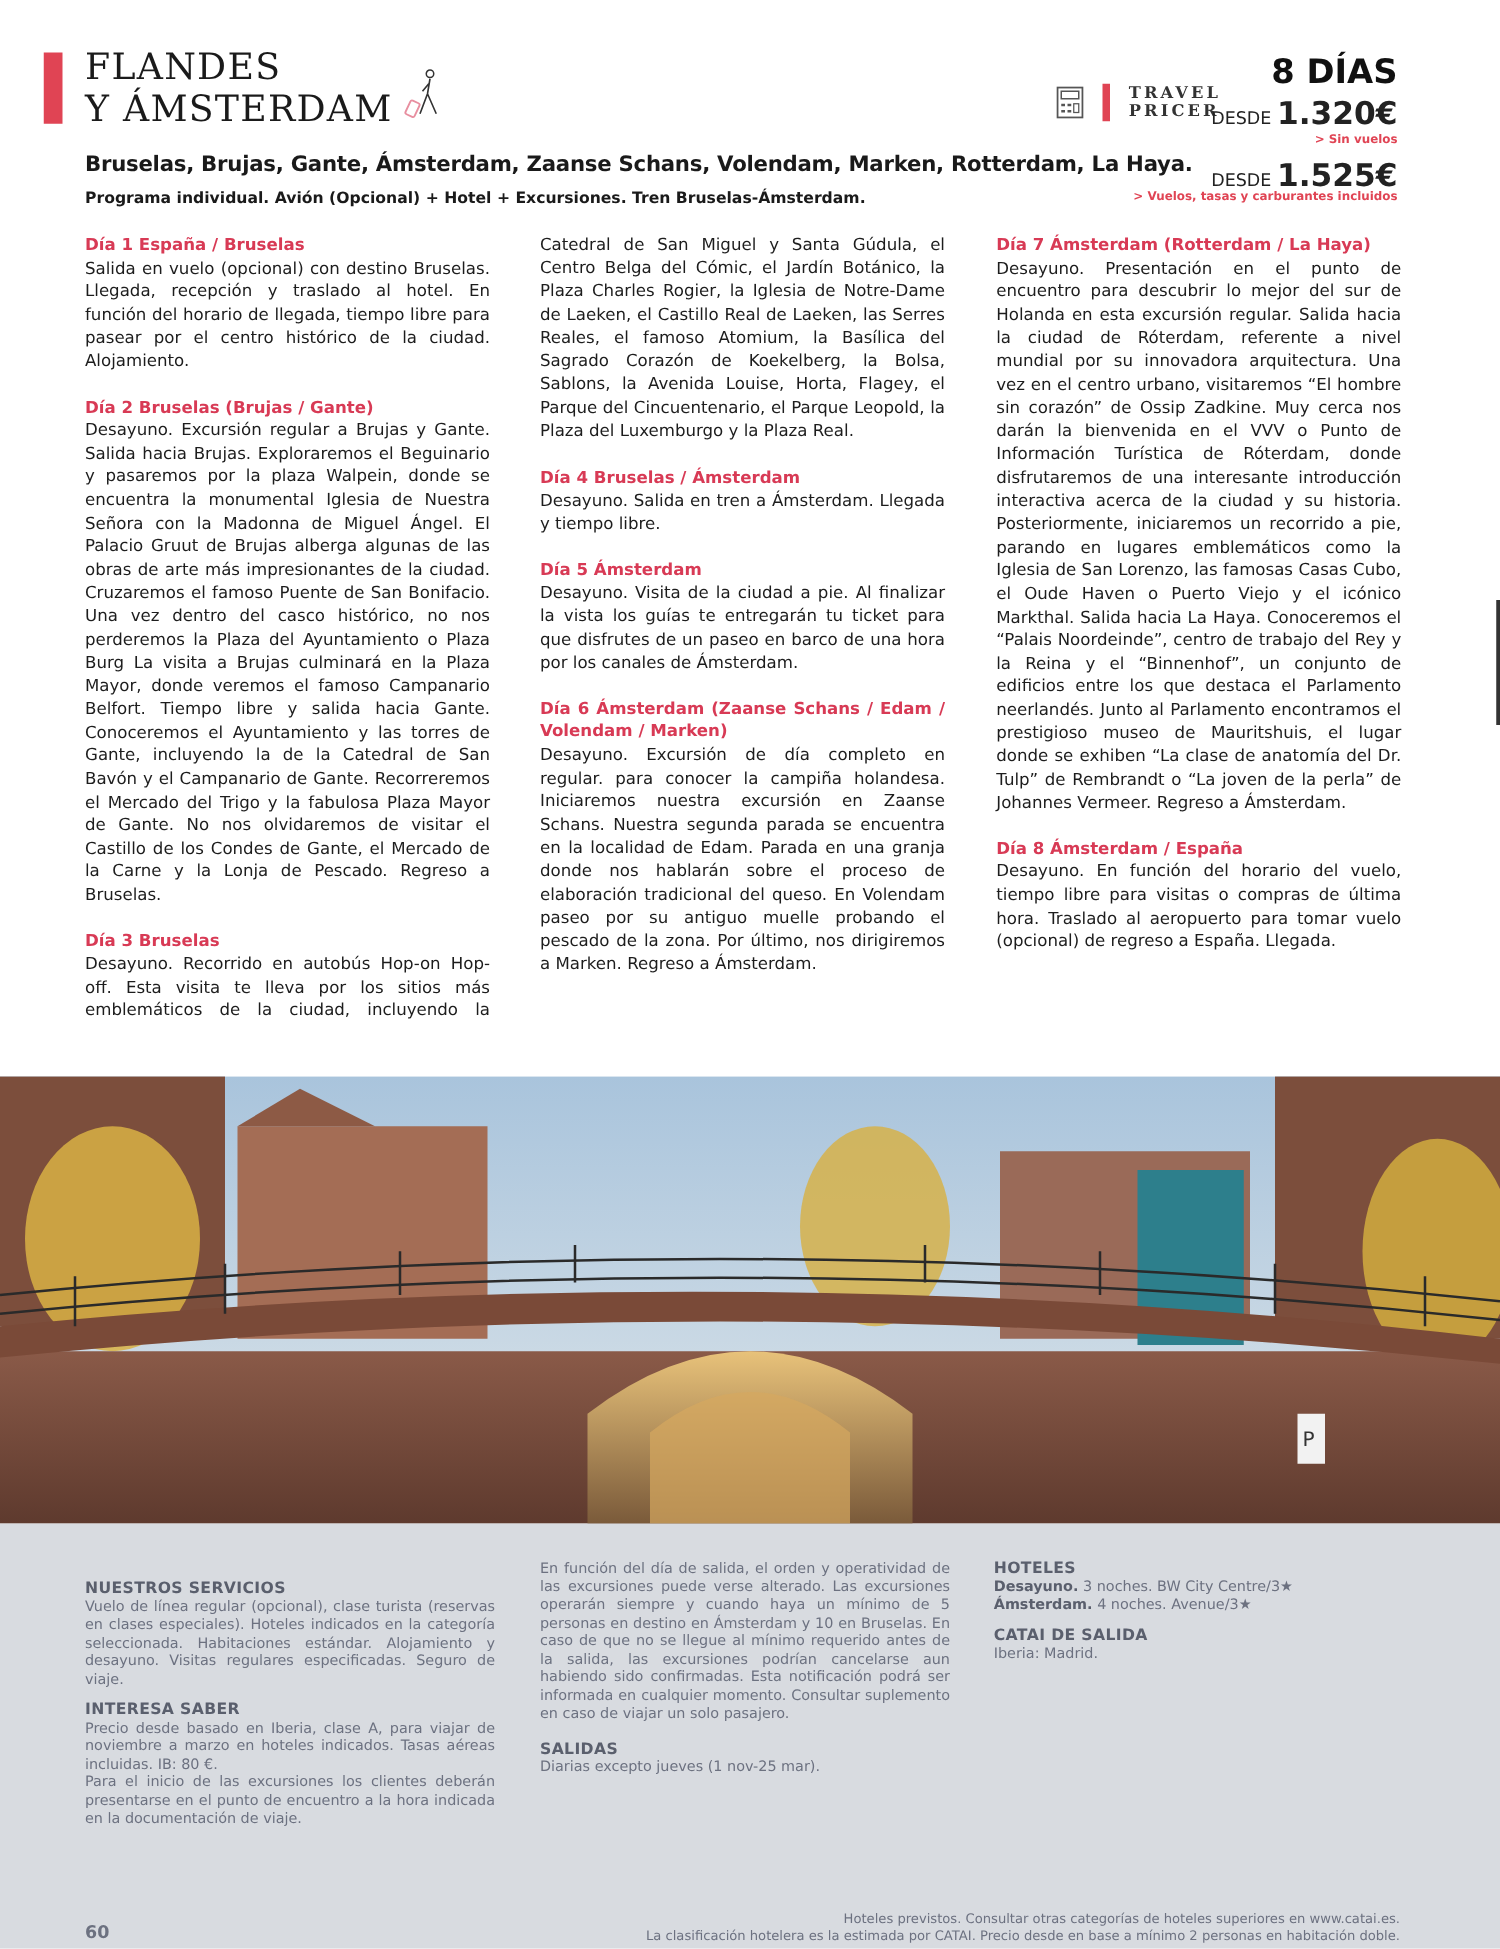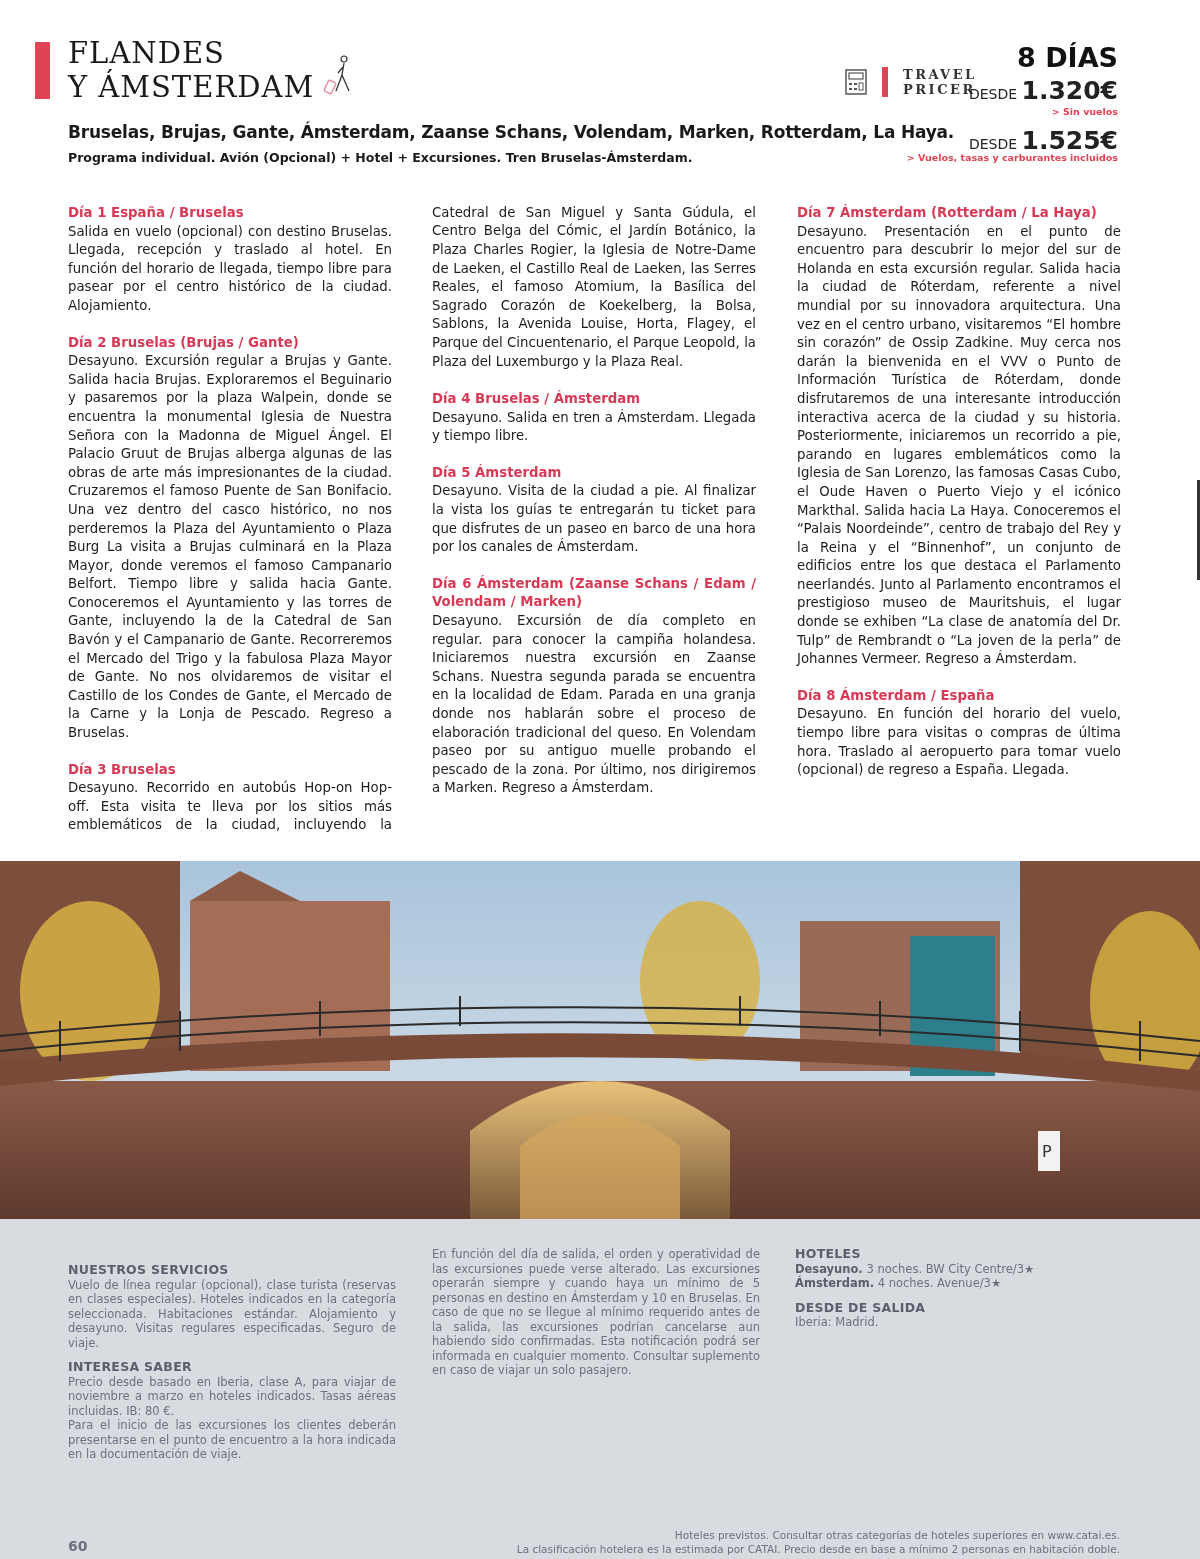--- a/index.html
+++ b/index.html
@@ -12,21 +12,21 @@
   .pricer { position:absolute; left:845px; top:67px; display:flex; align-items:center; gap:15px; }
   .pricer .calc { width:22px; height:26px; }
   .pricer .redbar { width:6px; height:30px; background:#e04454; }
   .pricer .label { font-family:"DejaVu Serif", serif; font-size:13px; line-height:15px; letter-spacing:2.5px; color:#333; font-weight:bold; }
   .days { position:absolute; right:82px; top:42px; font-size:27px; font-weight:bold; color:#111; }
   .price1 { position:absolute; right:82px; top:76px; font-size:14px; color:#222; }
   .price1 b, .price2 b { font-size:25px; font-weight:bold; }
   .note1 { position:absolute; right:82px; top:106px; font-size:9.5px; color:#e04454; font-weight:bold; }
   .price2 { position:absolute; right:82px; top:126px; font-size:14px; color:#222; }
   .note2 { position:absolute; right:82px; top:152px; font-size:9.5px; color:#e04454; font-weight:bold; }
-  .col { position:absolute; top:204px; width:324px; font-size:13.3px; line-height:18.6px; color:#1d1d1d; text-align:justify; hyphens:auto; }
+  .col { position:absolute; top:188px; width:324px; font-size:13.3px; line-height:18.6px; color:#1d1d1d; text-align:justify; hyphens:auto; }
   .col1 { left:68px; } .col2 { left:432px; } .col3 { left:797px; }
   .day { margin-bottom:18px; }
   .day h4 { margin:0; font-size:13.3px; color:#d83a55; font-weight:bold; line-height:18.6px; }
   .day p { margin:0; }
   .photo { position:absolute; left:0; top:861px; width:1200px; height:358px; overflow:hidden; }
   .footer-bg { position:absolute; left:0; top:1219px; width:1200px; height:340px; background:#d8dbe0; }
   .fcol { position:absolute; top:1247px; width:328px; font-size:11.5px; line-height:14.5px; color:#6c7180; text-align:justify; }
   .fcol h5 { margin:0; font-size:12.5px; font-weight:bold; color:#5a5f6d; letter-spacing:0.3px; }
   .fcol p { margin:0 0 10px 0; }
   .fcol .blk { margin-bottom:8px; }
@@ -188,30 +188,34 @@
   </div>
   <div class="blk">
     <h5>INTERESA SABER</h5>
     <p style="margin-bottom:0">Precio desde basado en Iberia, clase A, para viajar de noviembre a marzo en hoteles indicados. Tasas aéreas incluidas. IB: 80 €.</p>
     <p>Para el inicio de las excursiones los clientes deberán presentarse en el punto de encuentro a la hora indicada en la documentación de viaje.</p>
   </div>
 </div>
 
 <div class="fcol fcol2">
   <p style="margin-bottom:14px;">En función del día de salida, el orden y operatividad de las excursiones puede verse alterado. Las excursiones operarán siempre y cuando haya un mínimo de 5 personas en destino en Ámsterdam y 10 en Bruselas. En caso de que no se llegue al mínimo requerido antes de la salida, las excursiones podrían cancelarse aun habiendo sido confirmadas. Esta notificación podrá ser informada en cualquier momento. Consultar suplemento en caso de viajar un solo pasajero.</p>
+  <div class="blk">
+    <h5>SALIDAS</h5>
+    <p>Diarias excepto jueves (1 nov-25 mar).</p>
+  </div>
 </div>
 
 <div class="fcol fcol3">
   <div class="blk">
     <h5>HOTELES</h5>
     <div class="hotel"><b>Desayuno.</b> <span>3 noches. BW City Centre/3★</span></div>
     <div class="hotel" style="margin-bottom:10px;"><b>Ámsterdam.</b> <span>4 noches. Avenue/3★</span></div>
   </div>
   <div class="blk">
-    <h5>DESDE DE SALIDA</h5>
+    <h5>CATAI DE SALIDA</h5>
     <p>Iberia: Madrid.</p>
   </div>
 </div>
 
 <div class="pagenum">60</div>
 <div class="disclaimer">
   <div>Hoteles previstos. Consultar otras categorías de hoteles superiores en www.catai.es.</div>
   <div>La clasificación hotelera es la estimada por CATAI. Precio desde en base a mínimo 2 personas en habitación doble.</div>
 </div>
 

